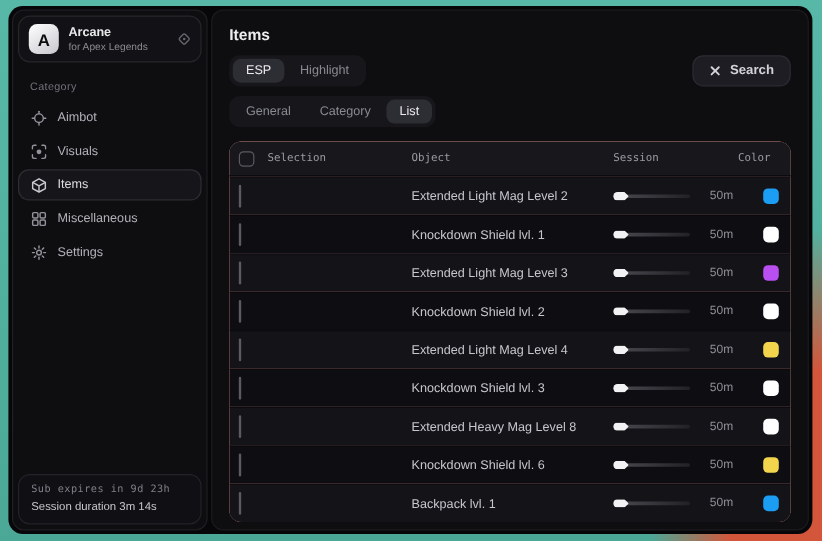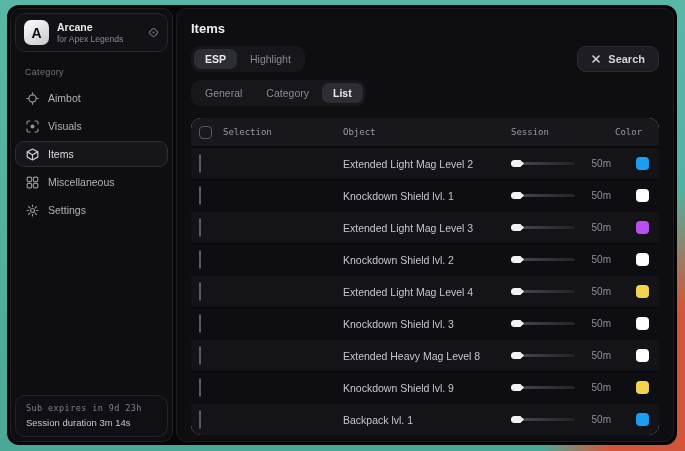--- a/index.html
+++ b/index.html
@@ -56,21 +56,21 @@
     flex:1; background:#0e0e11; border:1px solid #1c1c20; border-radius:10px;
     position:relative; padding:12px 14px;
   }
   .page-title{ font-size:13px; font-weight:700; color:#ededf0; }
   .tabbar{ margin-top:10px; display:inline-flex; background:#16161b; border-radius:9px; padding:3px; gap:2px; }
   .tabbar + .tabbar{ margin-top:8px; display:flex; width:max-content; }
   .chip{
     padding:4px 11px; font-size:10.5px; color:#8a8a92; border-radius:7px;
     white-space:nowrap; cursor:default;
   }
-  .chip.active{ background:#2d2d34; color:#eaeaee; font-weight:700; }
+  .chip.active{ background:#2d2d34; color:#eaeaee; font-weight:400; }
   .search-btn{
     position:absolute; top:37px; right:14px; display:flex; align-items:center; gap:7px;
     padding:6px 13px; background:#1d1d23; border:1px solid #2b2b32; border-radius:9px;
     color:#d2d2d7; font-size:11px; font-weight:600; cursor:default;
   }
   
   .table{ margin-top:12px; border-radius:10px; overflow:hidden; background:#fca5a5; }
   .thead, .trow{
     display:grid; grid-template-columns:144px 168px 1fr 34px;
     align-items:center; padding:0 10px 0 8px;
@@ -335,21 +335,21 @@
               </span>
               <span class="dist-val">50m</span>
             </div>
             <div style="display:flex">
               <span class="swatch" style="background: rgb(255, 255, 255);"></span>
             </div>
           </div>
 
           <div class="trow">
             <div><span class="checkbox"></span></div>
-            <div class="obj">Knockdown Shield lvl. 9</div>
+            <div class="obj">Knockdown Shield lvl. 6</div>
             <div class="dist">
               <span class="track">
                 <span class="thumb"></span>
               </span>
               <span class="dist-val">50m</span>
             </div>
             <div style="display:flex">
               <span class="swatch" style="background: rgb(243, 213, 77);"></span>
             </div>
           </div>

